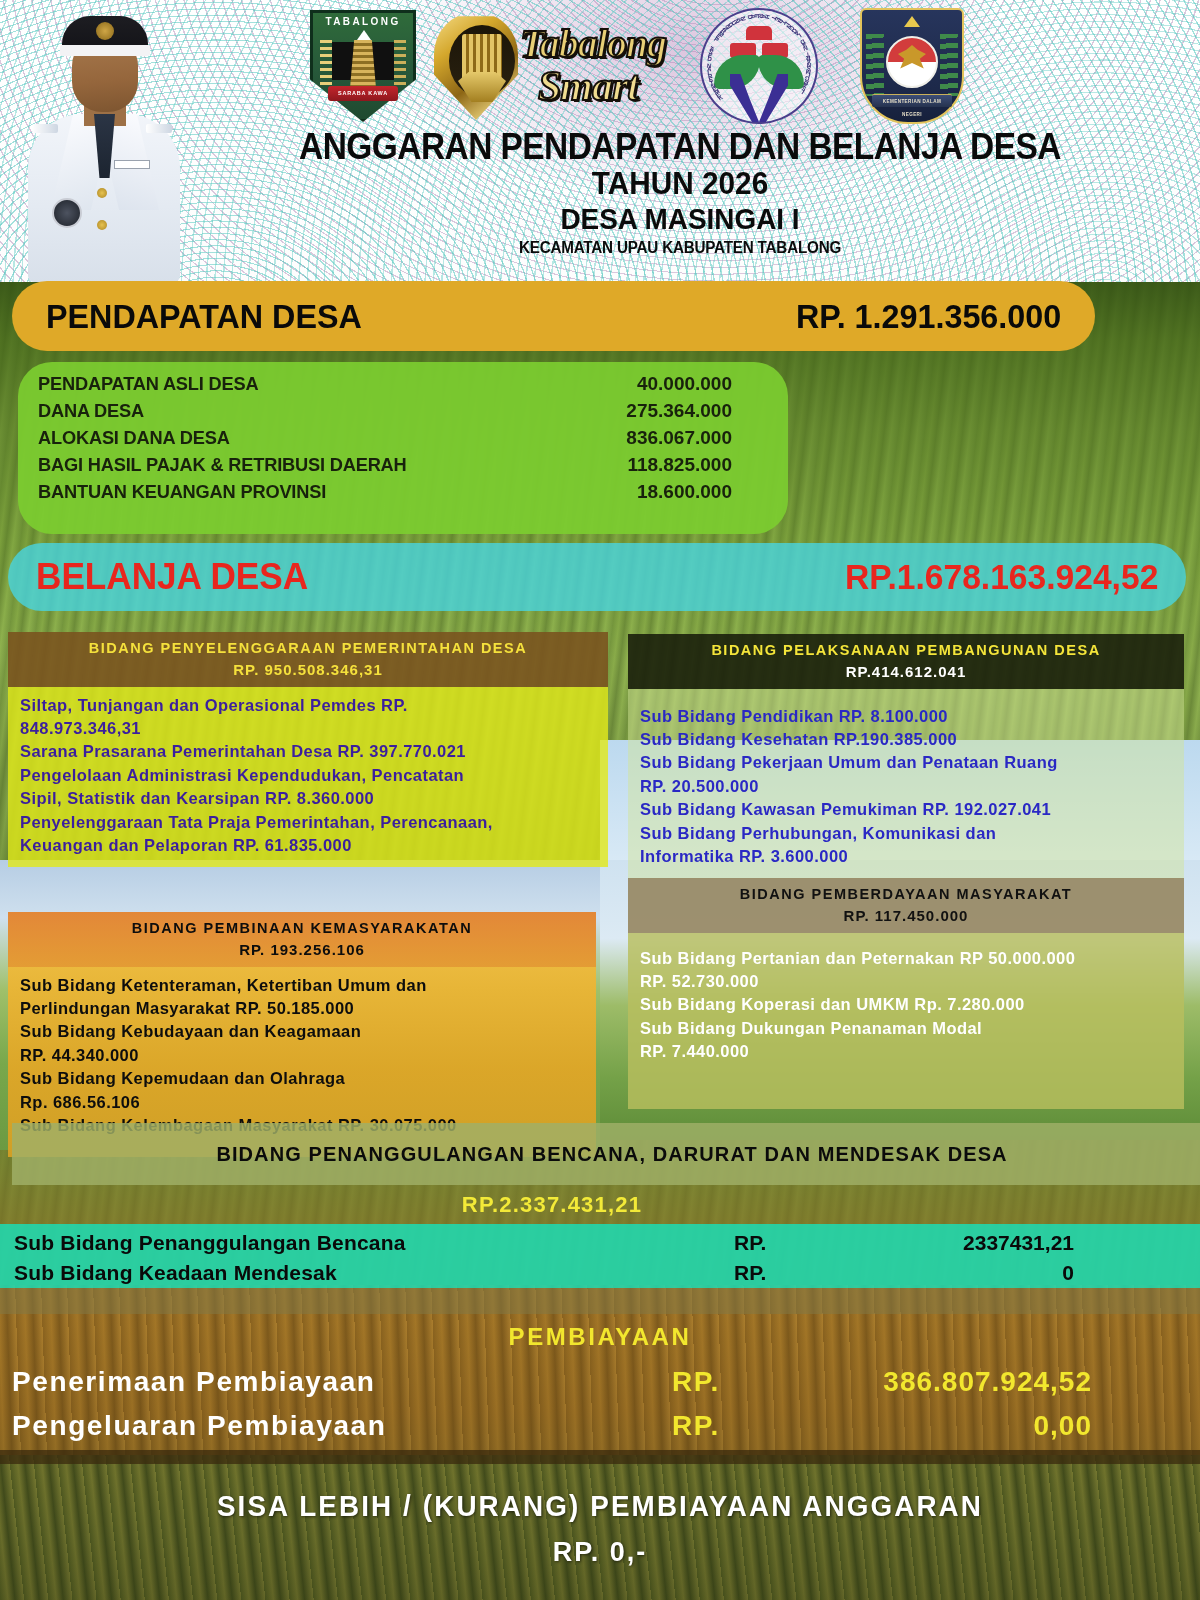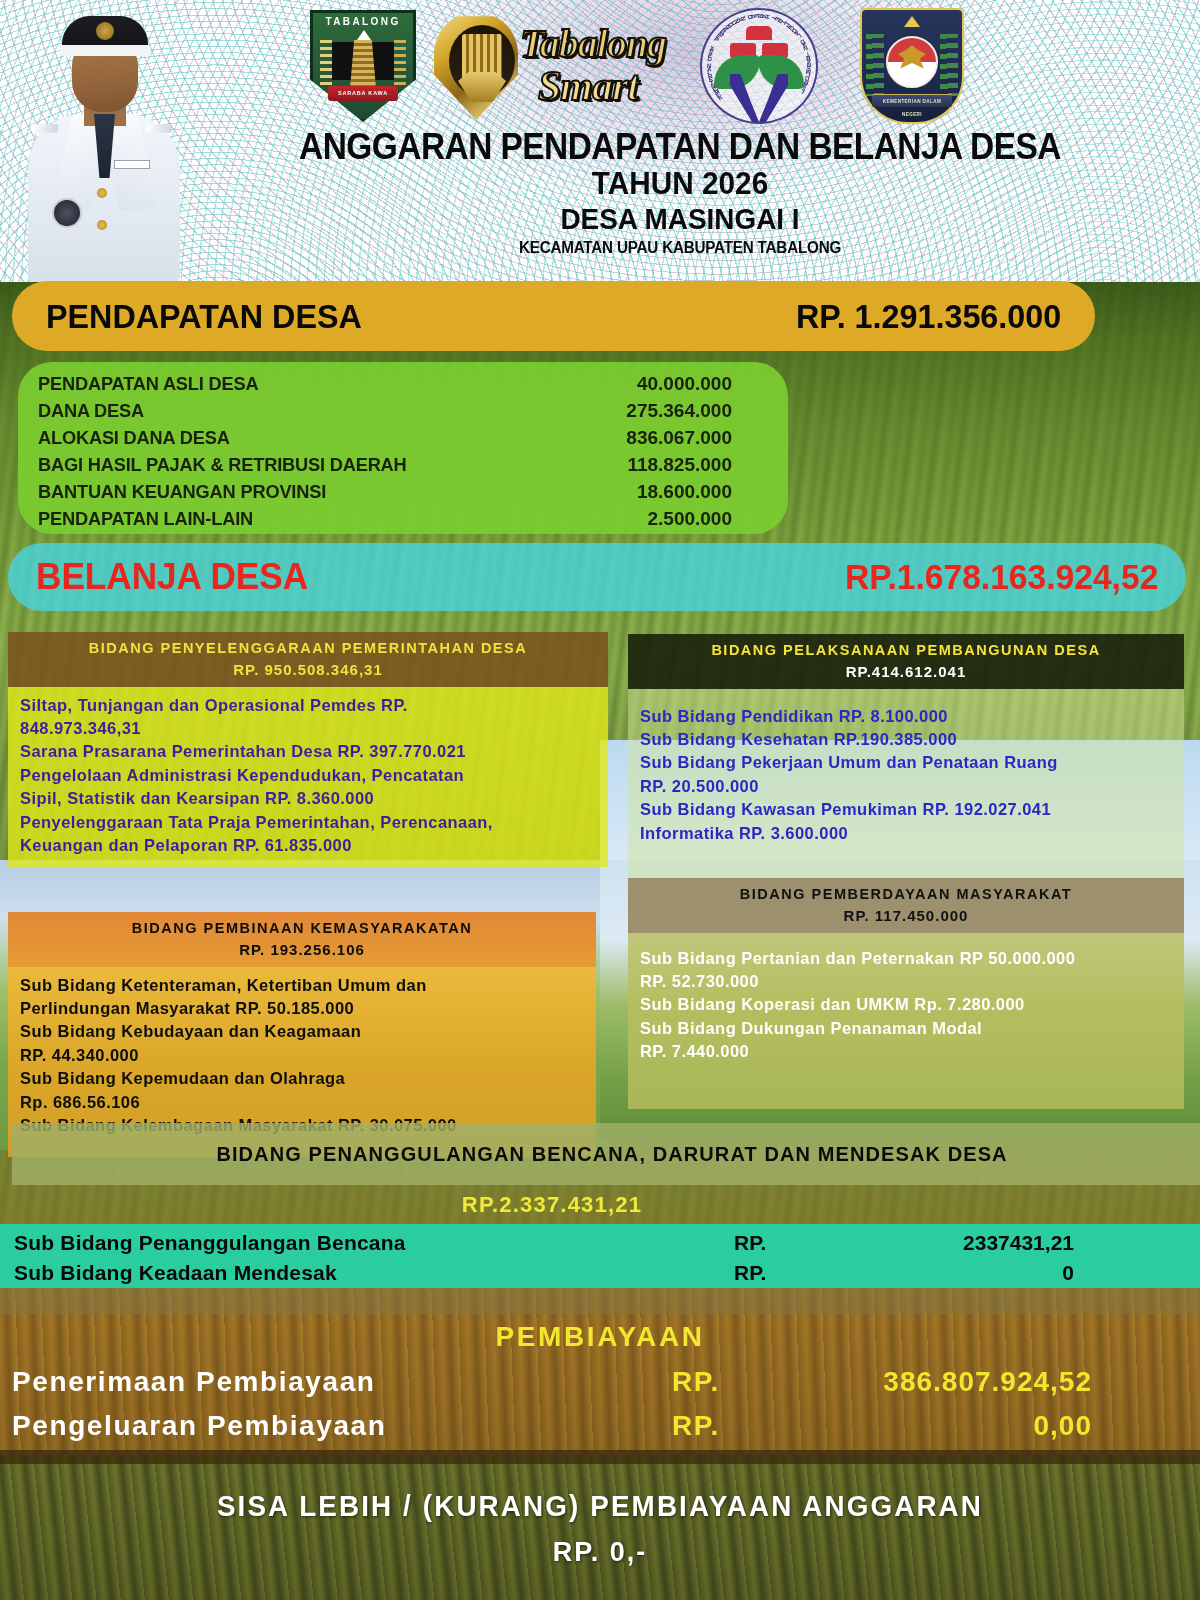--- a/index.html
+++ b/index.html
@@ -440,21 +440,21 @@
   .ben-rp { width:120px; font-size:21px; font-weight:bold; color:#0a0a0a; }
   .ben-val { width:220px; text-align:right; font-size:21px; font-weight:bold; color:#0a0a0a; }
 
   
   .pbi-spacer { position:absolute; left:0; top:1288px; width:1200px; height:26px; background:rgba(130,120,70,0.55); }
   .pbi-title {
     position:absolute; left:0; top:1314px; width:1200px; height:46px;
     display:flex; align-items:center; justify-content:center;
   }
   .pbi-title span {
-    font-size:28px; font-weight:bold; color:#f2e72e; letter-spacing:2.6px;
+    font-size:24px; font-weight:bold; color:#f2e72e; letter-spacing:2.6px;
   }
   .pbi-rows { position:absolute; left:0; top:1360px; width:1200px; height:90px; padding-left:12px; }
   .pbi-row { display:flex; align-items:center; height:44px; }
   .pbi-name {
     width:660px; font-size:28px; font-weight:bold; color:#ffffff; letter-spacing:1.6px;
   }
   .pbi-rp { width:130px; font-size:28px; font-weight:bold; color:#f2e72e; letter-spacing:1.6px; }
   .pbi-val { width:380px; text-align:right; padding-right:90px; font-size:28px; font-weight:bold; color:#f2e72e; letter-spacing:1px; }
 
   
@@ -646,24 +646,20 @@
       <div class="rev-val">836.067.000</div>
     </div>
     <div class="rev-row">
       <div class="rev-name">BAGI HASIL PAJAK  &amp; RETRIBUSI DAERAH</div>
       <div class="rev-val">118.825.000</div>
     </div>
     <div class="rev-row">
       <div class="rev-name">BANTUAN KEUANGAN PROVINSI</div>
       <div class="rev-val">18.600.000</div>
     </div>
-    <div class="rev-row">
-      <div class="rev-name">PENDAPATAN LAIN-LAIN</div>
-      <div class="rev-val">2.500.000</div>
-    </div>
   </div>
 
   <div class="belanja-bar">
     <div class="bb-label">BELANJA DESA</div>
     <div class="bb-value">RP.1.678.163.924,52</div>
   </div>
 
   <div class="fbox box1">
     <div class="fbox-head">
       <div class="fh-title">BIDANG PENYELENGGARAAN PEMERINTAHAN DESA</div>
@@ -684,20 +680,21 @@
     <div class="fbox-head">
       <div class="fh-title">BIDANG PELAKSANAAN PEMBANGUNAN DESA</div>
       <div class="fh-amt">RP.414.612.041</div>
     </div>
     <div class="fbox-body">
       <div class="fb-line">Sub Bidang Pendidikan RP. 8.100.000</div>
       <div class="fb-line">Sub Bidang Kesehatan RP.190.385.000</div>
       <div class="fb-line">Sub Bidang Pekerjaan Umum dan Penataan Ruang</div>
       <div class="fb-line">RP.  20.500.000</div>
       <div class="fb-line">Sub Bidang Kawasan Pemukiman RP. 192.027.041</div>
+      <div class="fb-line">Sub Bidang Perhubungan, Komunikasi dan</div>
       <div class="fb-line">Informatika  RP. 3.600.000</div>
     </div>
   </div>
 
   <div class="fbox box3">
     <div class="fbox-head">
       <div class="fh-title">BIDANG PEMBINAAN KEMASYARAKATAN</div>
       <div class="fh-amt">RP. 193.256.106</div>
     </div>
     <div class="fbox-body">

